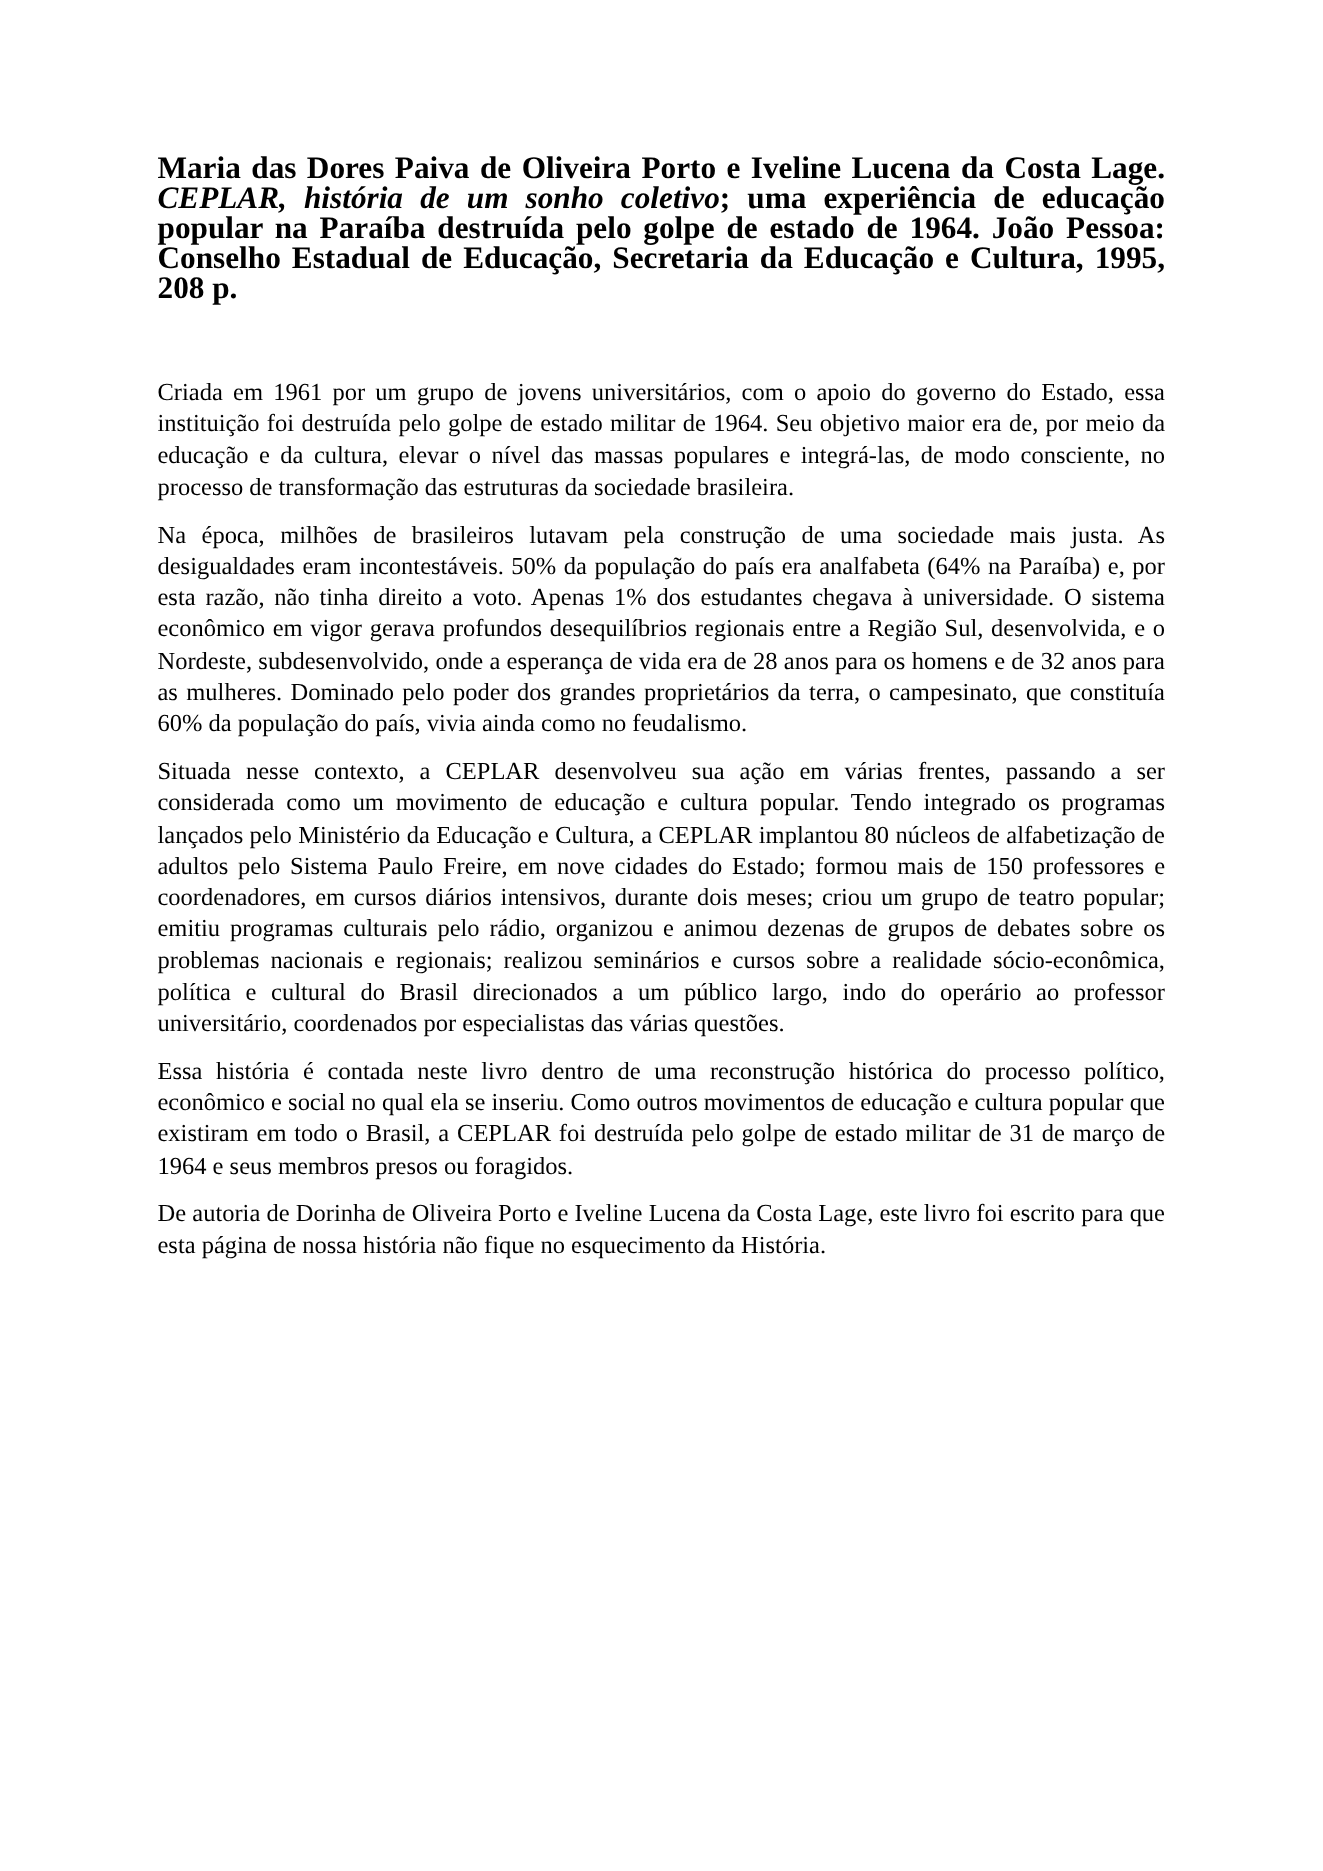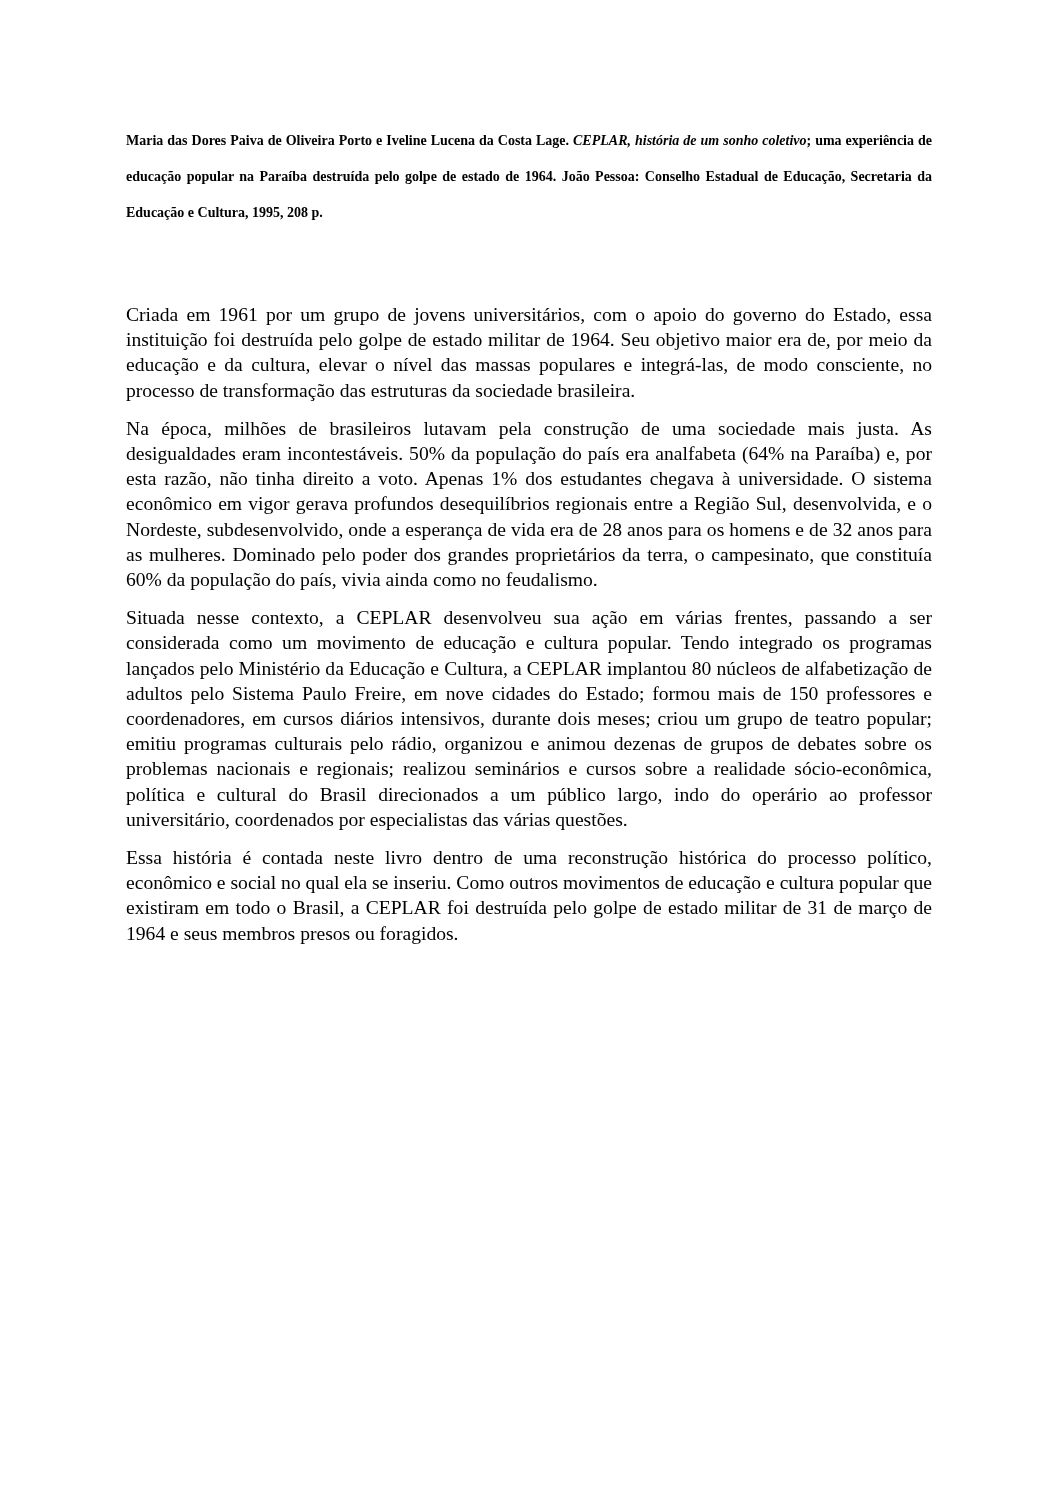--- a/index.html
+++ b/index.html
@@ -16,22 +16,22 @@
       color: #000000;
     }
     .page {
       position: absolute;
       left: 126px;
       top: 123px;
       width: 806px;
     }
     .citation {
       font-weight: bold;
-      font-size: 14px;
-      line-height: 36px;
+      font-size: 25px;
+      line-height: 24px;
       text-align: justify;
       margin: 0;
     }
     .citation i { font-weight: bold; }
     .body {
       position: absolute;
       left: 126px;
       top: 302px;
       width: 806px;
     }
@@ -47,13 +47,14 @@
 
 <div class="page">
   <p class="citation"><span>Maria das Dores Paiva de Oliveira Porto e Iveline Lucena da Costa Lage. </span><i>CEPLAR, história de um sonho coletivo</i><span>; uma experiência de educação popular na Paraíba destruída pelo golpe de estado de 1964. João Pessoa: Conselho Estadual de Educação, Secretaria da Educação e Cultura, 1995, 208 p.</span></p>
 </div>
 
 <div class="body">
   <p class="para">Criada em 1961 por um grupo de jovens universitários, com o apoio do governo do Estado, essa instituição foi destruída pelo golpe de estado militar de 1964. Seu objetivo maior era de, por meio da educação e da cultura, elevar o nível das massas populares e integrá-las, de modo consciente, no processo de transformação das estruturas da sociedade brasileira.</p>
   <p class="para">Na época, milhões de brasileiros lutavam pela construção de uma sociedade mais justa. As desigualdades eram incontestáveis. 50% da população do país era analfabeta (64% na Paraíba) e, por esta razão, não tinha direito a voto. Apenas 1% dos estudantes chegava à universidade. O sistema econômico em vigor gerava profundos desequilíbrios regionais entre a Região Sul, desenvolvida, e o Nordeste, subdesenvolvido, onde a esperança de vida era de 28 anos para os homens e de 32 anos para as mulheres.  Dominado pelo poder dos grandes proprietários da terra, o campesinato, que constituía 60% da população do país, vivia ainda como no feudalismo.</p>
   <p class="para">Situada nesse contexto, a CEPLAR desenvolveu sua ação em várias frentes, passando a ser considerada como um movimento de educação e cultura popular. Tendo integrado os programas lançados pelo Ministério da Educação e Cultura, a CEPLAR implantou 80 núcleos de alfabetização de adultos pelo Sistema Paulo Freire, em nove cidades do Estado; formou mais de 150 professores e coordenadores, em cursos diários intensivos, durante dois meses; criou um grupo de teatro popular; emitiu programas culturais pelo rádio, organizou e animou dezenas de grupos de debates sobre os problemas nacionais e regionais; realizou seminários e cursos sobre a realidade sócio-econômica, política e cultural do Brasil direcionados a um público largo, indo do operário ao professor universitário, coordenados por especialistas das várias questões.</p>
   <p class="para">Essa história é contada neste livro dentro de uma reconstrução histórica do processo político, econômico e social no qual ela se inseriu. Como outros movimentos de educação e cultura popular que existiram em todo o Brasil, a CEPLAR foi destruída pelo golpe de estado militar de 31 de março de 1964 e seus membros presos ou foragidos.</p>
+  <p class="para">De autoria de Dorinha de Oliveira Porto  e Iveline Lucena da Costa Lage, este livro foi escrito para que esta página de nossa história não fique no esquecimento da História.</p>
 </div>
 
 </body></html>

